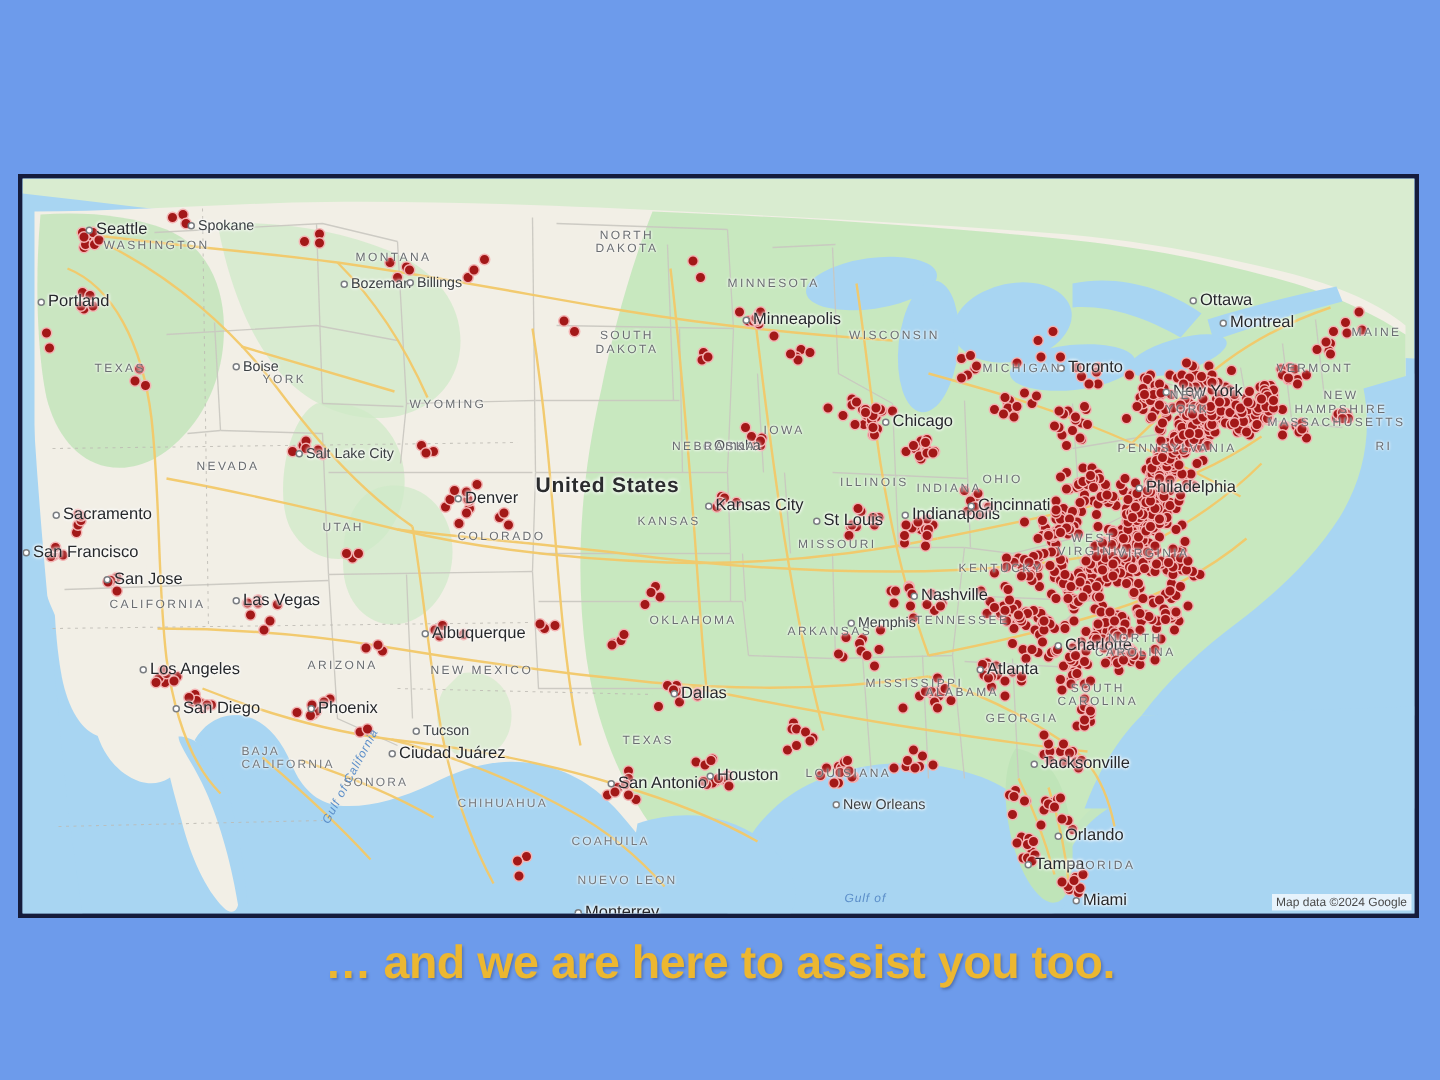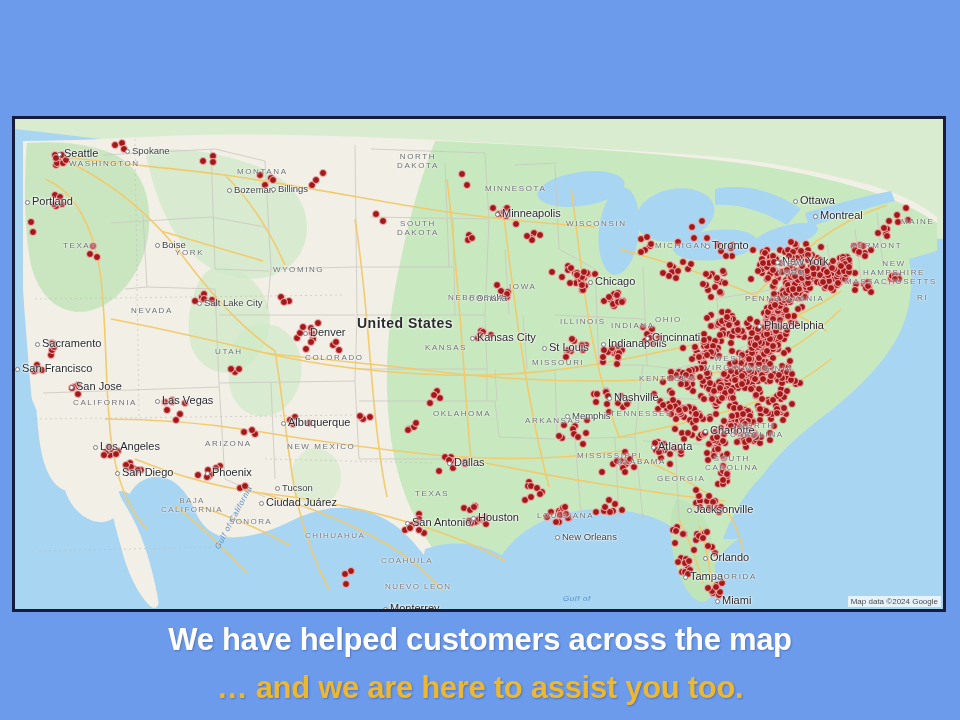--- a/index.html
+++ b/index.html
@@ -1829,32 +1829,31 @@
           <div class="mlabel state" style="left: 730px; top: 245px; text-align: center; line-height: 9px;">VIRGINIA</div>
           <div class="mlabel state" style="left: 715px; top: 302px; text-align: center; line-height: 9px;">NORTH<br>CAROLINA</div>
           <div class="mlabel state" style="left: 690px; top: 335px; text-align: center; line-height: 9px;">SOUTH<br>CAROLINA</div>
           <div class="mlabel state" style="left: 730px; top: 175px; text-align: center; line-height: 9px;">PENNSYLVANIA</div>
           <div class="mlabel state" style="left: 762px; top: 140px; text-align: center; line-height: 9px;">NEW<br>YORK</div>
           <div class="mlabel state" style="left: 836px; top: 122px; text-align: center; line-height: 9px;">VERMONT</div>
           <div class="mlabel state" style="left: 848px; top: 140px; text-align: center; line-height: 9px;">NEW<br>HAMPSHIRE</div>
           <div class="mlabel state" style="left: 830px; top: 158px; text-align: center; line-height: 9px;">MASSACHUSETTS</div>
           <div class="mlabel state" style="left: 886px; top: 98px; text-align: center; line-height: 9px;">MAINE</div>
           <div class="mlabel state" style="left: 902px; top: 174px; text-align: center; line-height: 9px;">RI</div>
-          <div class="mlabel mx" style="left: 146px; top: 377px; text-align: center; line-height: 9px;">BAJA<br>CALIFORNIA</div>
+          <div class="mlabel mx" style="left: 146px; top: 377px; line-height: 9px;">BAJA<br>CALIFORNIA</div>
           <div class="mlabel mx" style="left: 214px; top: 398px; text-align: center; line-height: 9px;">SONORA</div>
           <div class="mlabel mx" style="left: 290px; top: 412px; text-align: center; line-height: 9px;">CHIHUAHUA</div>
           <div class="mlabel mx" style="left: 366px; top: 437px; text-align: center; line-height: 9px;">COAHUILA</div>
           <div class="mlabel mx" style="left: 370px; top: 463px; text-align: center; line-height: 9px;">NUEVO LEON</div>
           <div class="mlabel water" style="left: 202px; top: 425px; transform: rotate(-62deg); transform-origin: left center;">Gulf of California</div>
           <div class="mlabel water" style="left: 548px; top: 475px; transform: rotate(0deg); transform-origin: left center;">Gulf of</div>
           <div class="mlabel country" style="left: 342px; top: 196px;">United States</div>
         </div>
 
       <div class="attrib">Map data ©2024 Google</div>
     </div>
   </div>
 
   <div class="footer">
-    <div class="foot-line foot-1">We have helped customers across the map</div>
     <div class="foot-line foot-2">… and we are here to assist you too.</div>
   </div>
 
 </div>
 
 </body></html>

